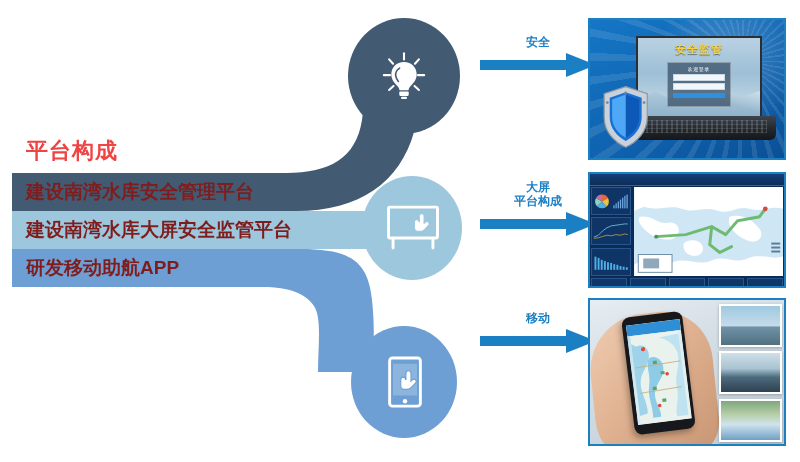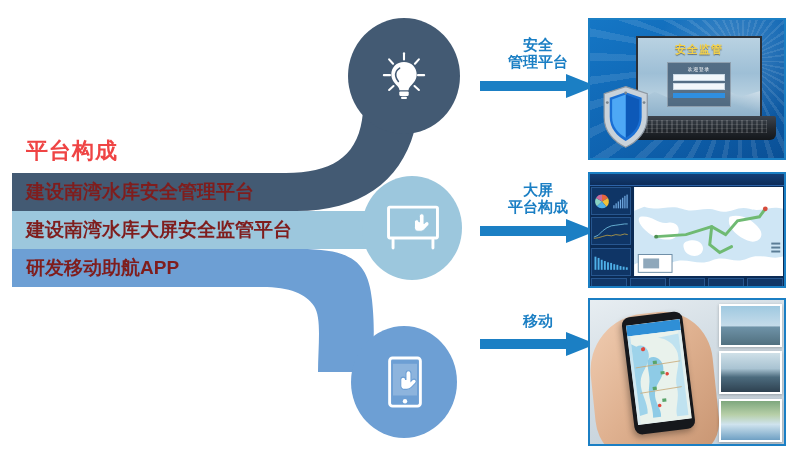--- a/index.html
+++ b/index.html
@@ -62,21 +62,21 @@
   }
   .node-icon svg { width: 100%; height: 100%; display: block; }
 
   
   .arrow-group {
     position: absolute;
     width: 120px;
     text-align: center;
   }
   .arrow-label {
-    font-size: 15px;
+    font-size: 12px;
     font-weight: bold;
     color: #1b7fc4;
     line-height: 1.15;
     white-space: nowrap;
   }
   .arrow-shape {
     margin-top: 2px;
     width: 120px;
     height: 26px;
   }
@@ -339,21 +339,20 @@
                  C16.9,10.8 16.8,12.2 15.9,13.1 L11.6,17.6
                  C10.4,18.9 8.8,19.6 7,19.6 L4.4,19.6
                  C2.3,19.6 0.6,17.9 0.6,15.8 L0.6,9.4
                  C0.6,8 1.7,6.9 3.1,6.9 C4.5,6.9 5.6,8 5.6,9.4 L6,9.4 Z" fill="#ffffff" stroke="#6d9fd4" stroke-width="1.1"></path>
       </g>
     </svg>
   </div>
 
   <div class="arrow-group" style="left:478px; top:36px;">
     <div class="arrow-label">安全</div>
-    <div class="arrow-label">管理平台</div>
     <svg class="arrow-shape" viewBox="0 0 120 26">
       <path d="M2,8 L88,8 L88,1 L118,13 L88,25 L88,18 L2,18 Z" fill="#1b7fc4"></path>
     </svg>
   </div>
 
   <div class="arrow-group" style="left:478px; top:181px;">
     <div class="arrow-label">大屏</div>
     <div class="arrow-label">平台构成</div>
     <svg class="arrow-shape" viewBox="0 0 120 26">
       <path d="M2,8 L88,8 L88,1 L118,13 L88,25 L88,18 L2,18 Z" fill="#1b7fc4"></path>

